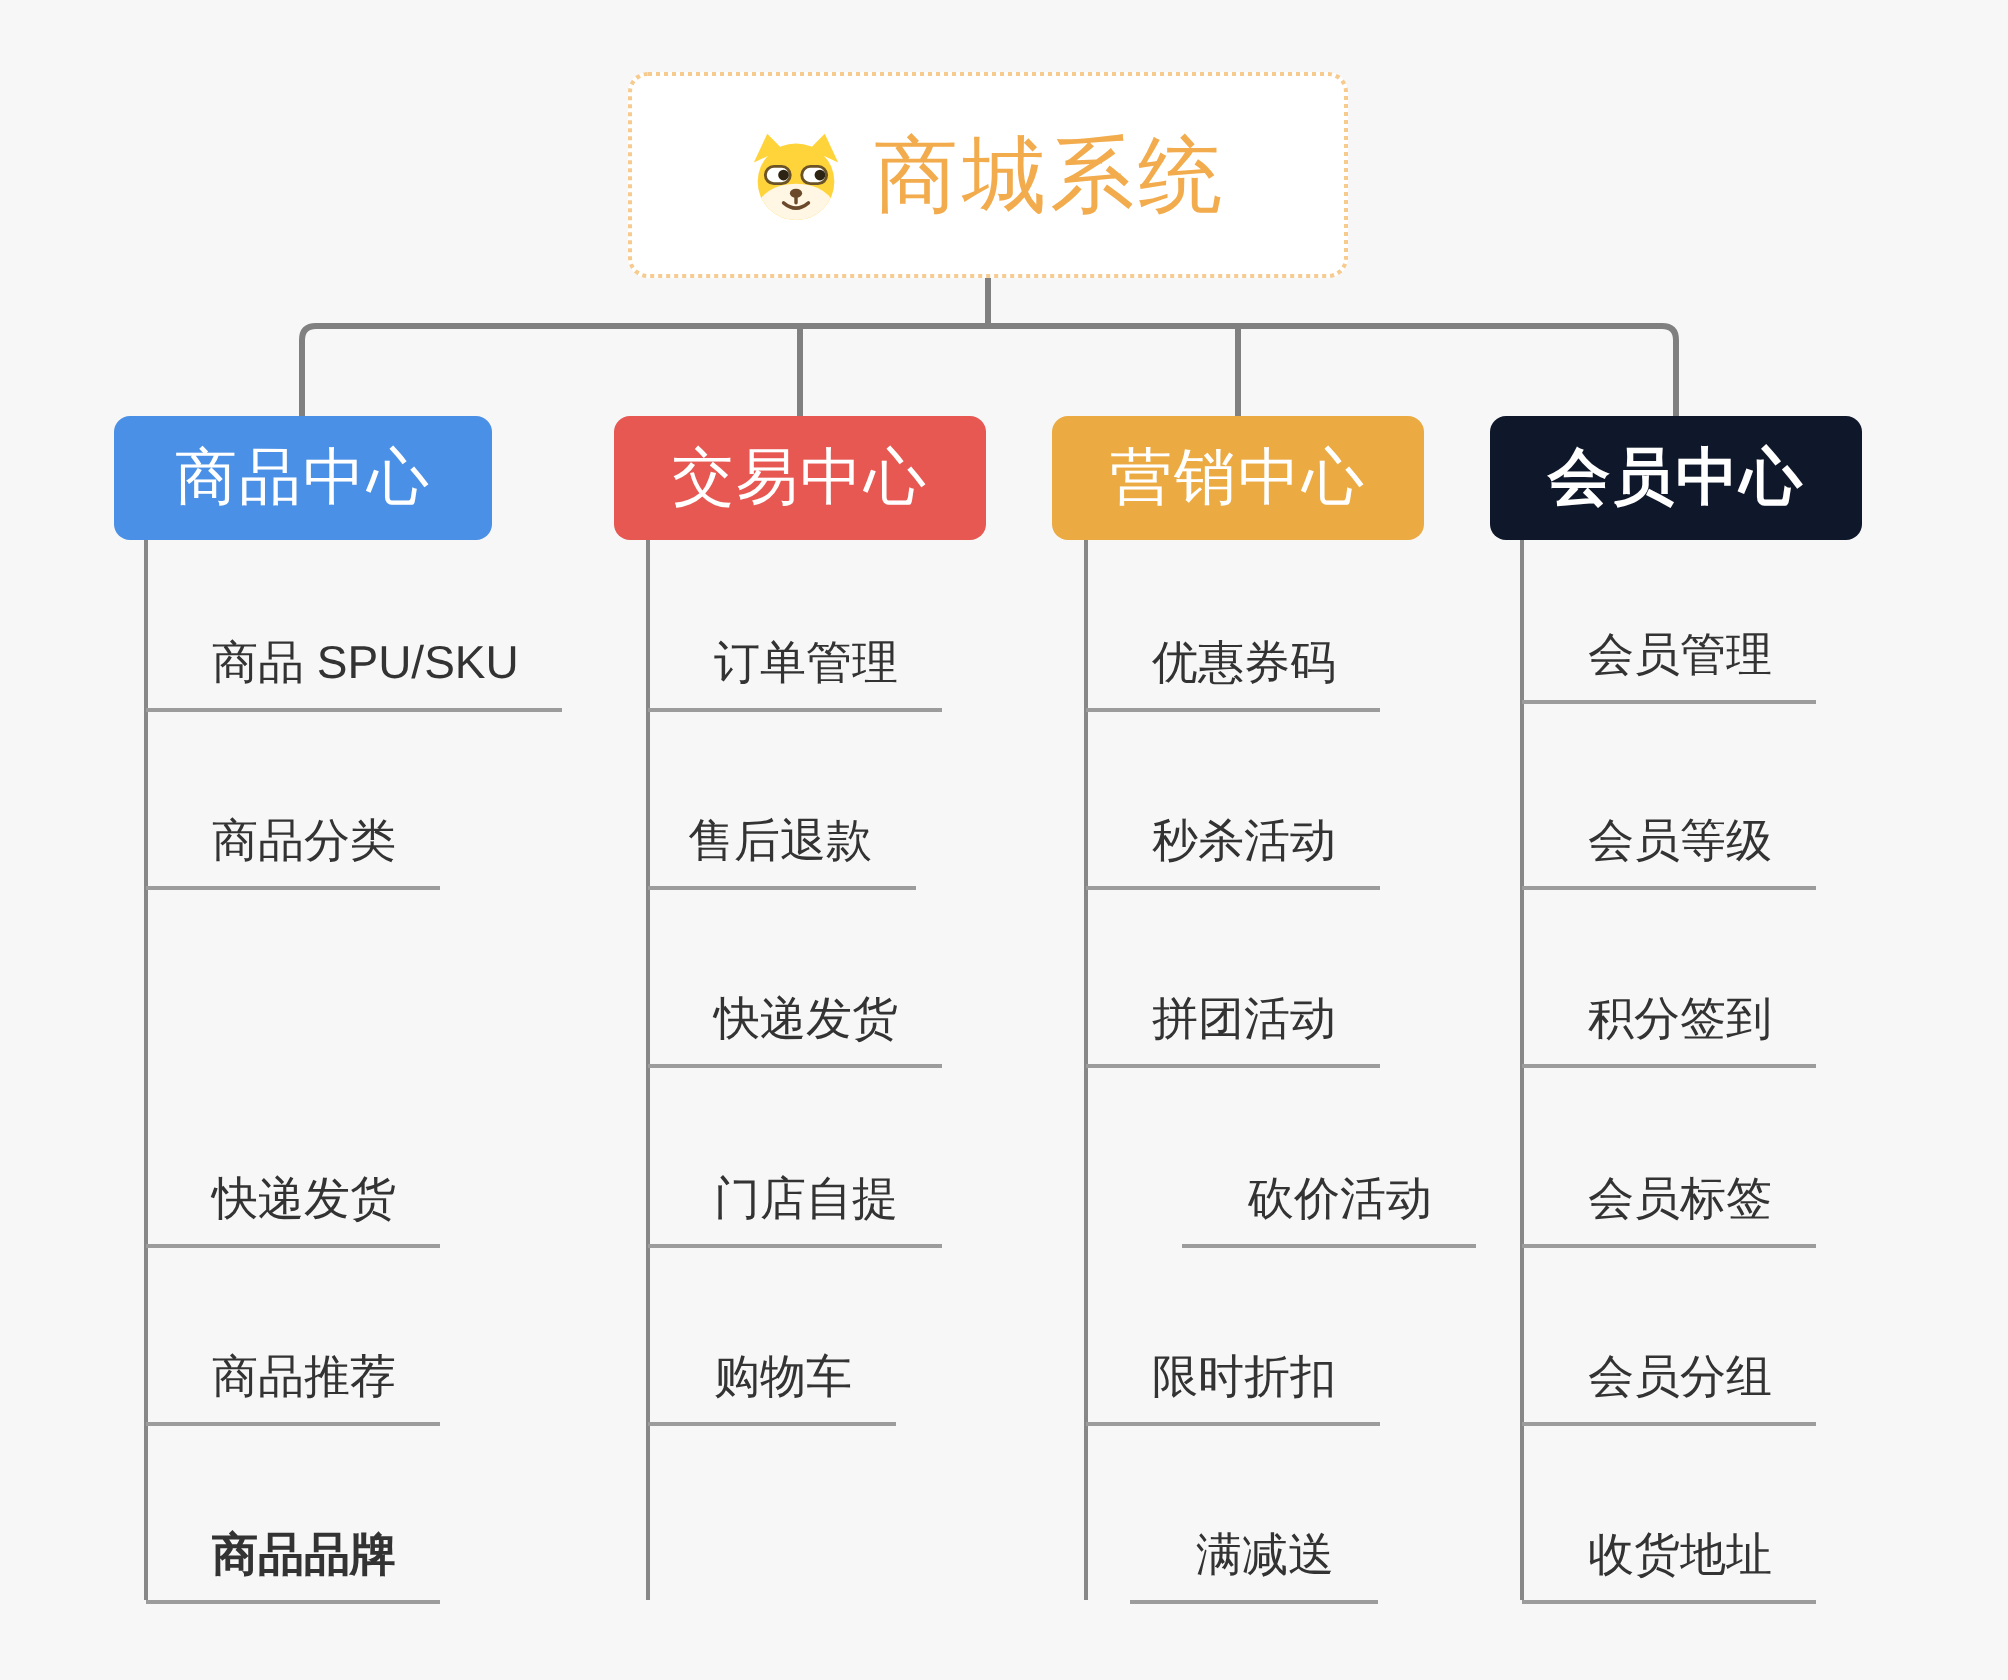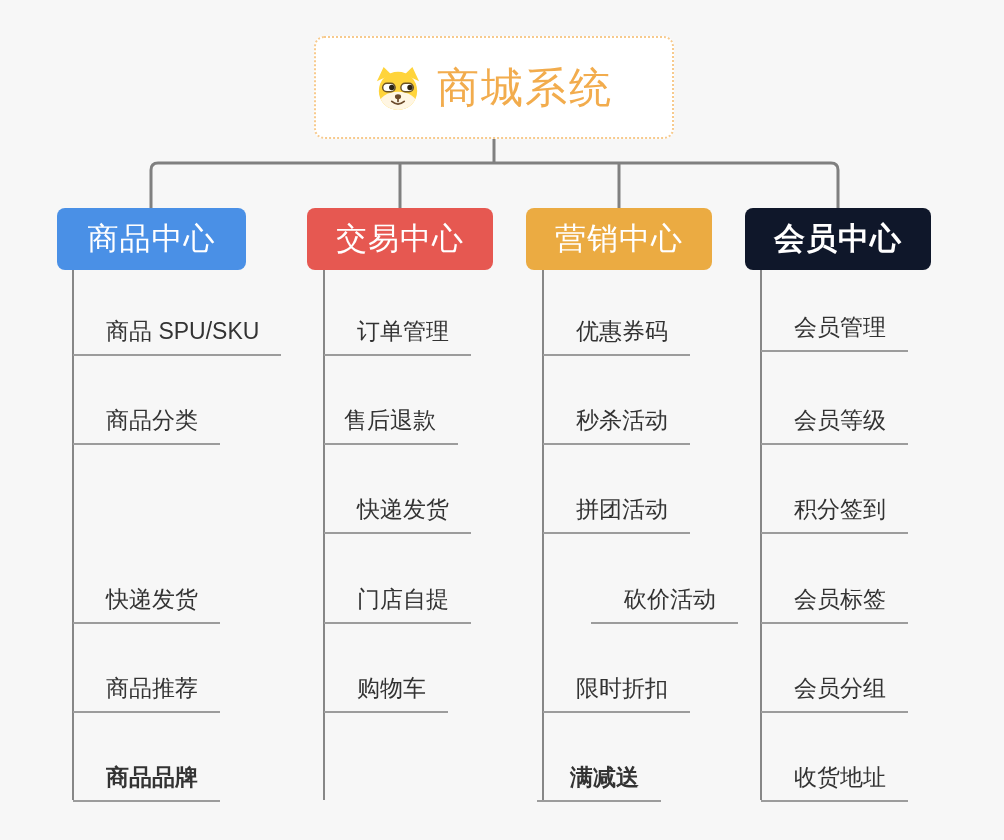--- a/index.html
+++ b/index.html
@@ -137,21 +137,21 @@
   <div class="leaf" style="left:324px; top:403px;padding-left:20px;">售后退款</div>
   <div class="leaf" style="left:324px; top:492px;">快递发货</div>
   <div class="leaf" style="left:324px; top:582px;">门店自提</div>
   <div class="leaf" style="left:324px; top:671px;">购物车</div>
 
   <div class="leaf" style="left:543px; top:314px;">优惠券码</div>
   <div class="leaf" style="left:543px; top:492px;">拼团活动</div>
   <div class="leaf" style="left:543px; top:403px;">秒杀活动</div>
   <div class="leaf" style="left:543px; top:582px;margin-left:48px;">砍价活动</div>
   <div class="leaf" style="left:543px; top:671px;">限时折扣</div>
-  <div class="leaf" style="left:537px; top:760px;font-weight:bold;">满减送</div>
+  <div class="leaf" style="left:565px; top:760px;">满减送</div>
 
   <div class="leaf" style="left:761px; top:310px;">会员管理</div>
   <div class="leaf" style="left:761px; top:403px;">会员等级</div>
   <div class="leaf" style="left:761px; top:492px;">积分签到</div>
   <div class="leaf" style="left:761px; top:582px;">会员标签</div>
   <div class="leaf" style="left:761px; top:760px;">收货地址</div>
   <div class="leaf" style="left:761px; top:671px;">会员分组</div>
 
 </div>
 

